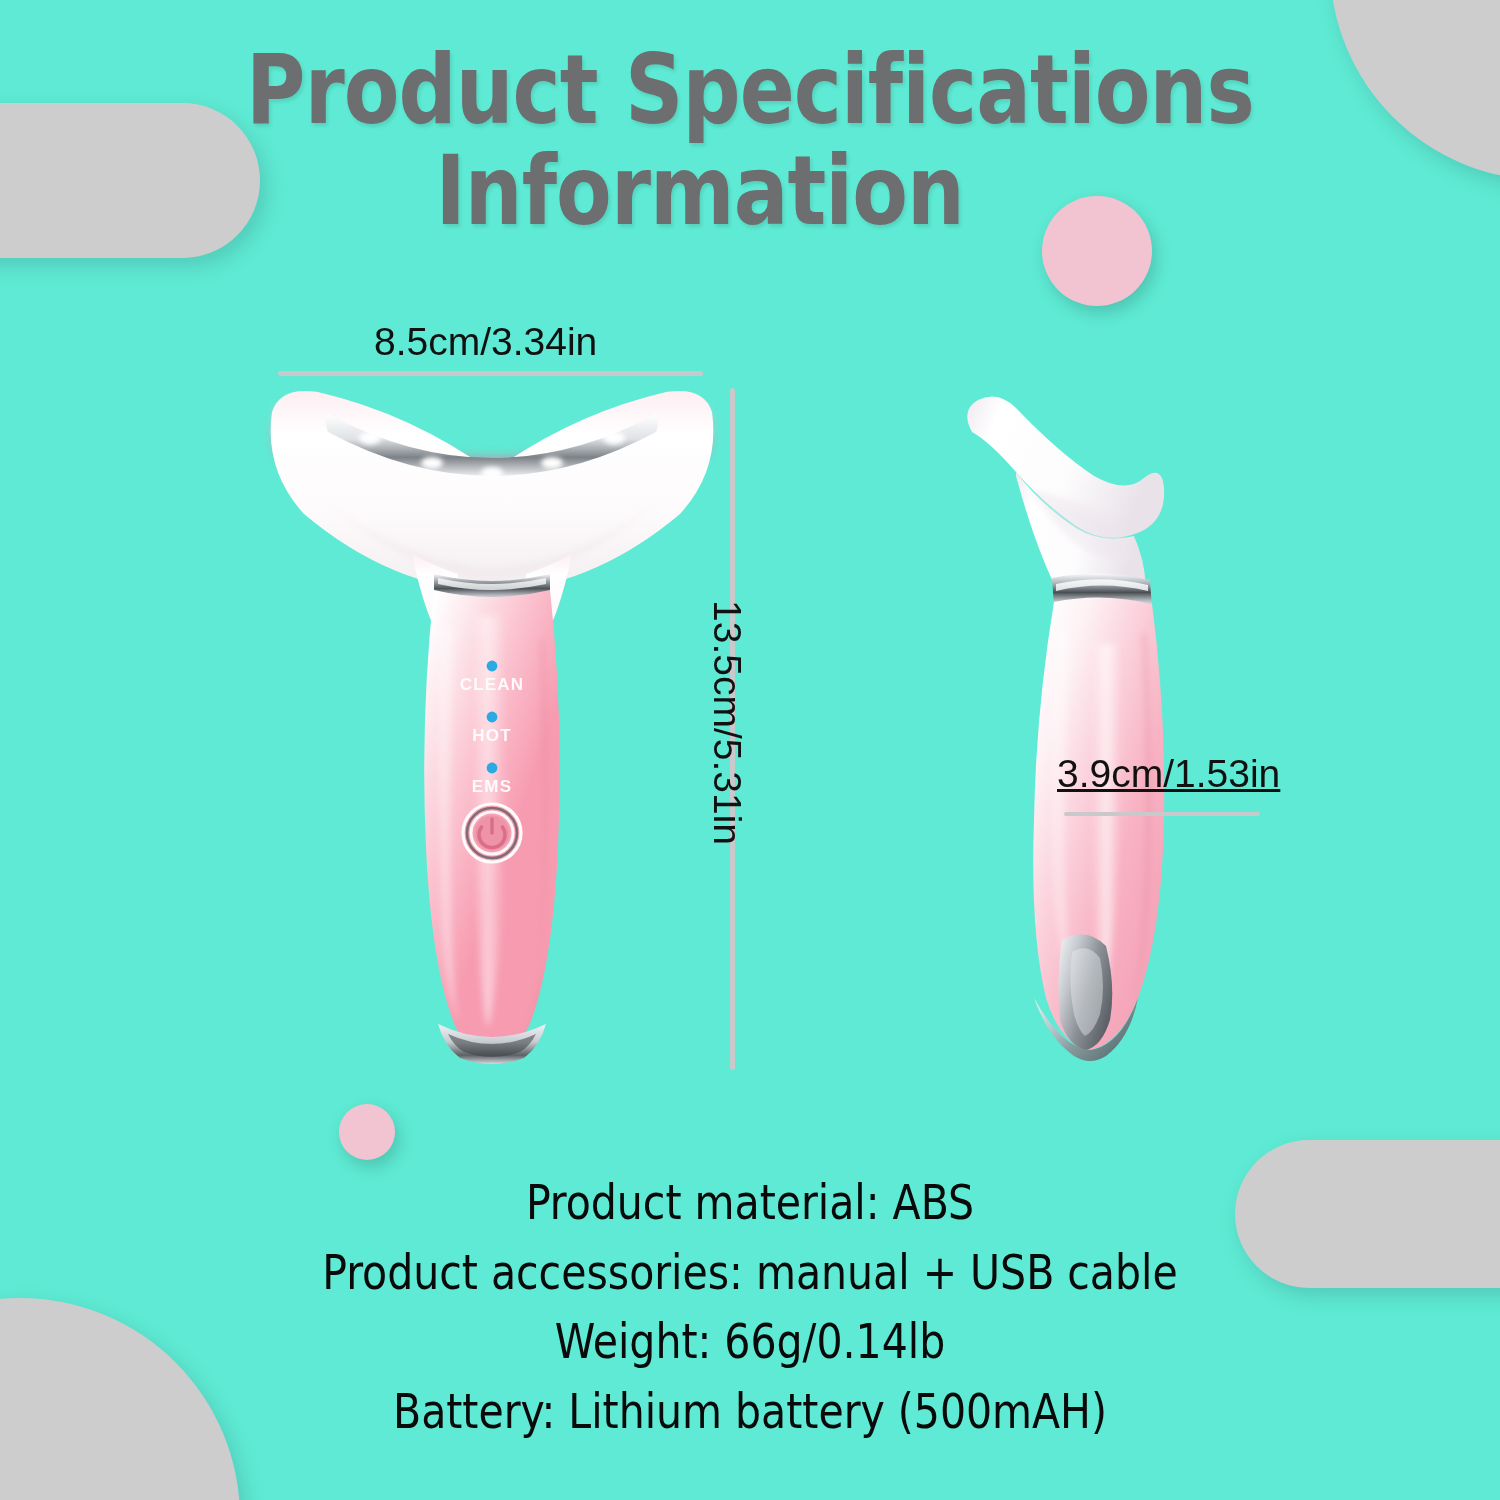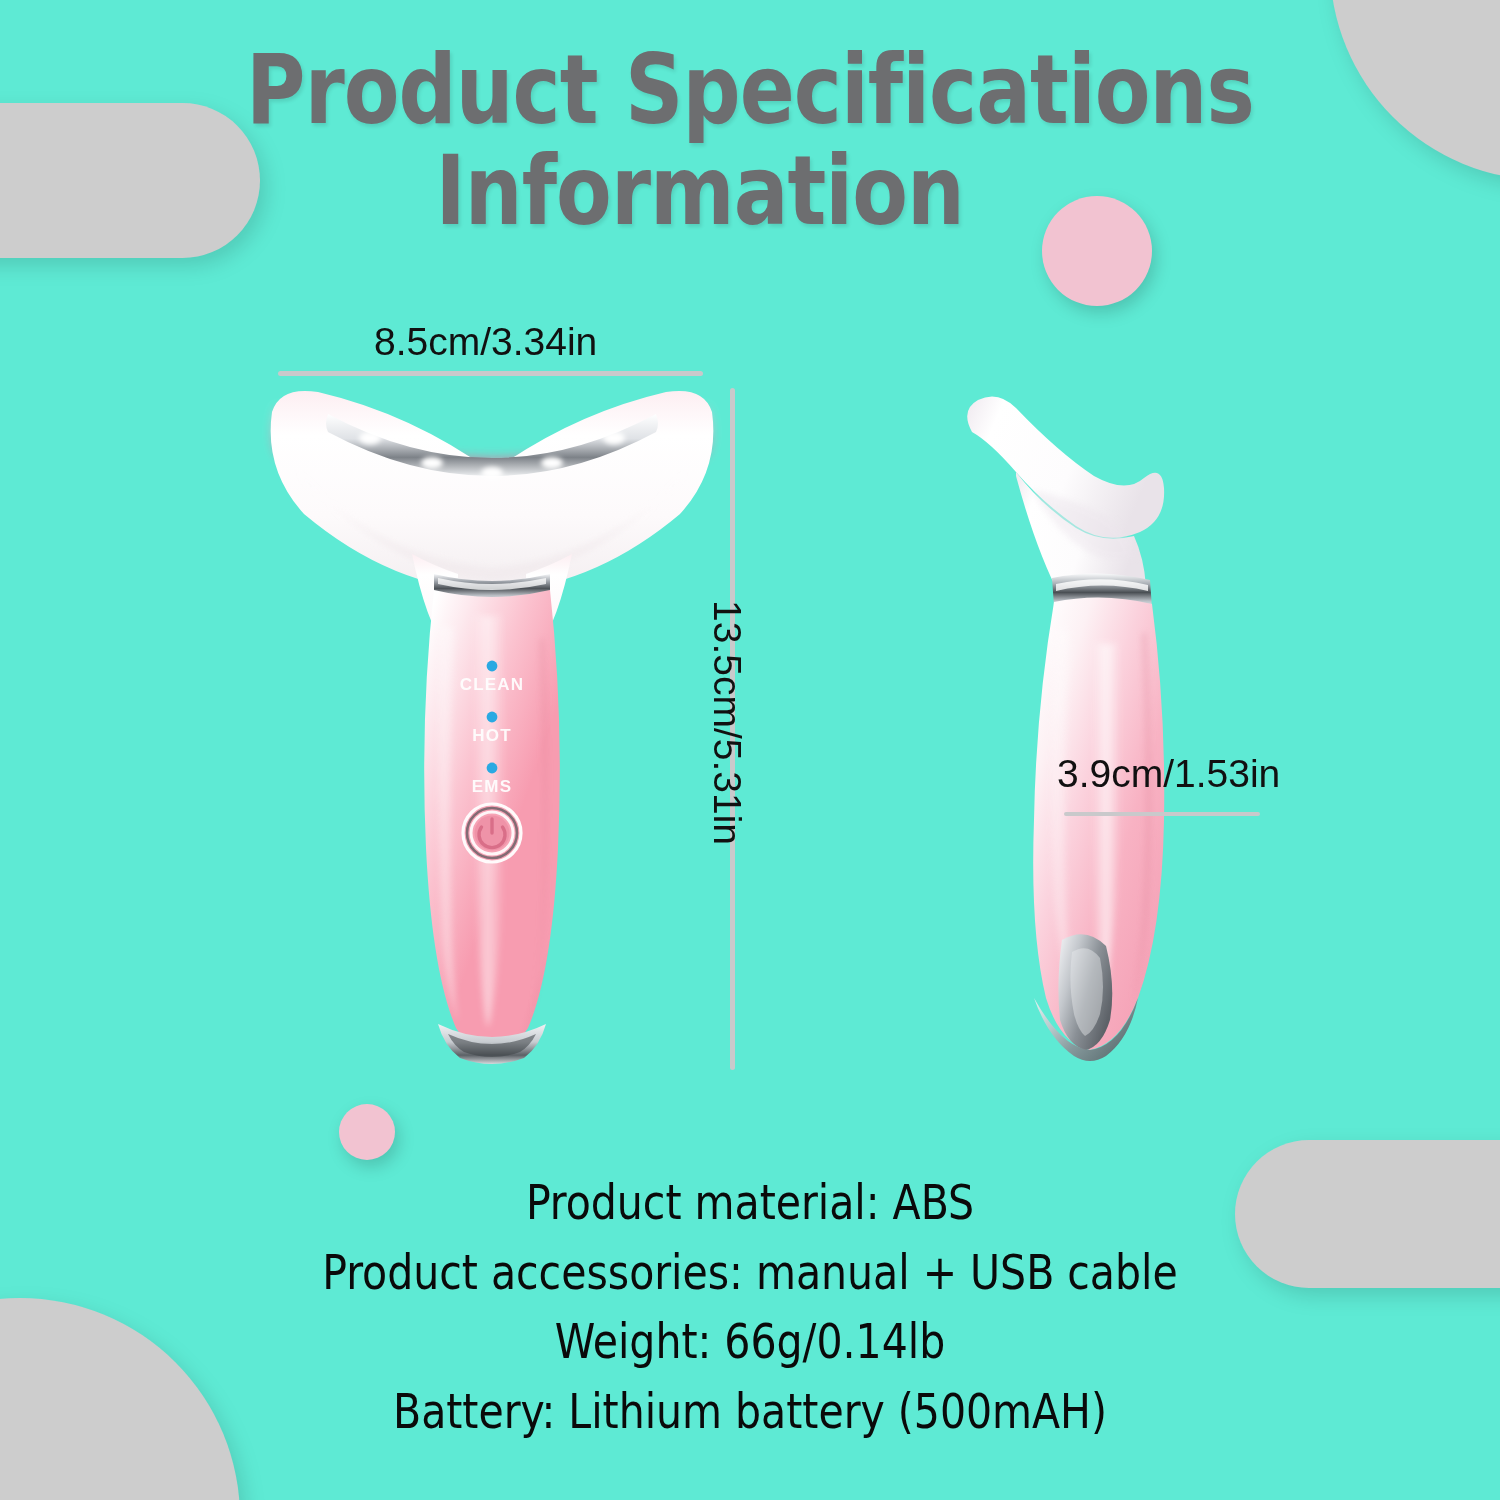--- a/index.html
+++ b/index.html
@@ -107,21 +107,21 @@
     transform-origin: left top;
   }
   .dim-rule-v {
     position: absolute;
     left: 730px; top: 388px;
     width: 5px; height: 682px;
     background: #c9c9cb;
     border-radius: 3px;
     z-index: 5;
   }
-  .dim-small-label { left: 1057px; top: 752px; }
+  .dim-small-label { left: 1057px; top: 752px; text-decoration: underline; }
   .dim-rule-h2 {
     position: absolute;
     left: 1064px; top: 812px;
     width: 196px; height: 4px;
     background: #c9c9cb;
     border-radius: 3px;
     z-index: 7;
   }
 
   

